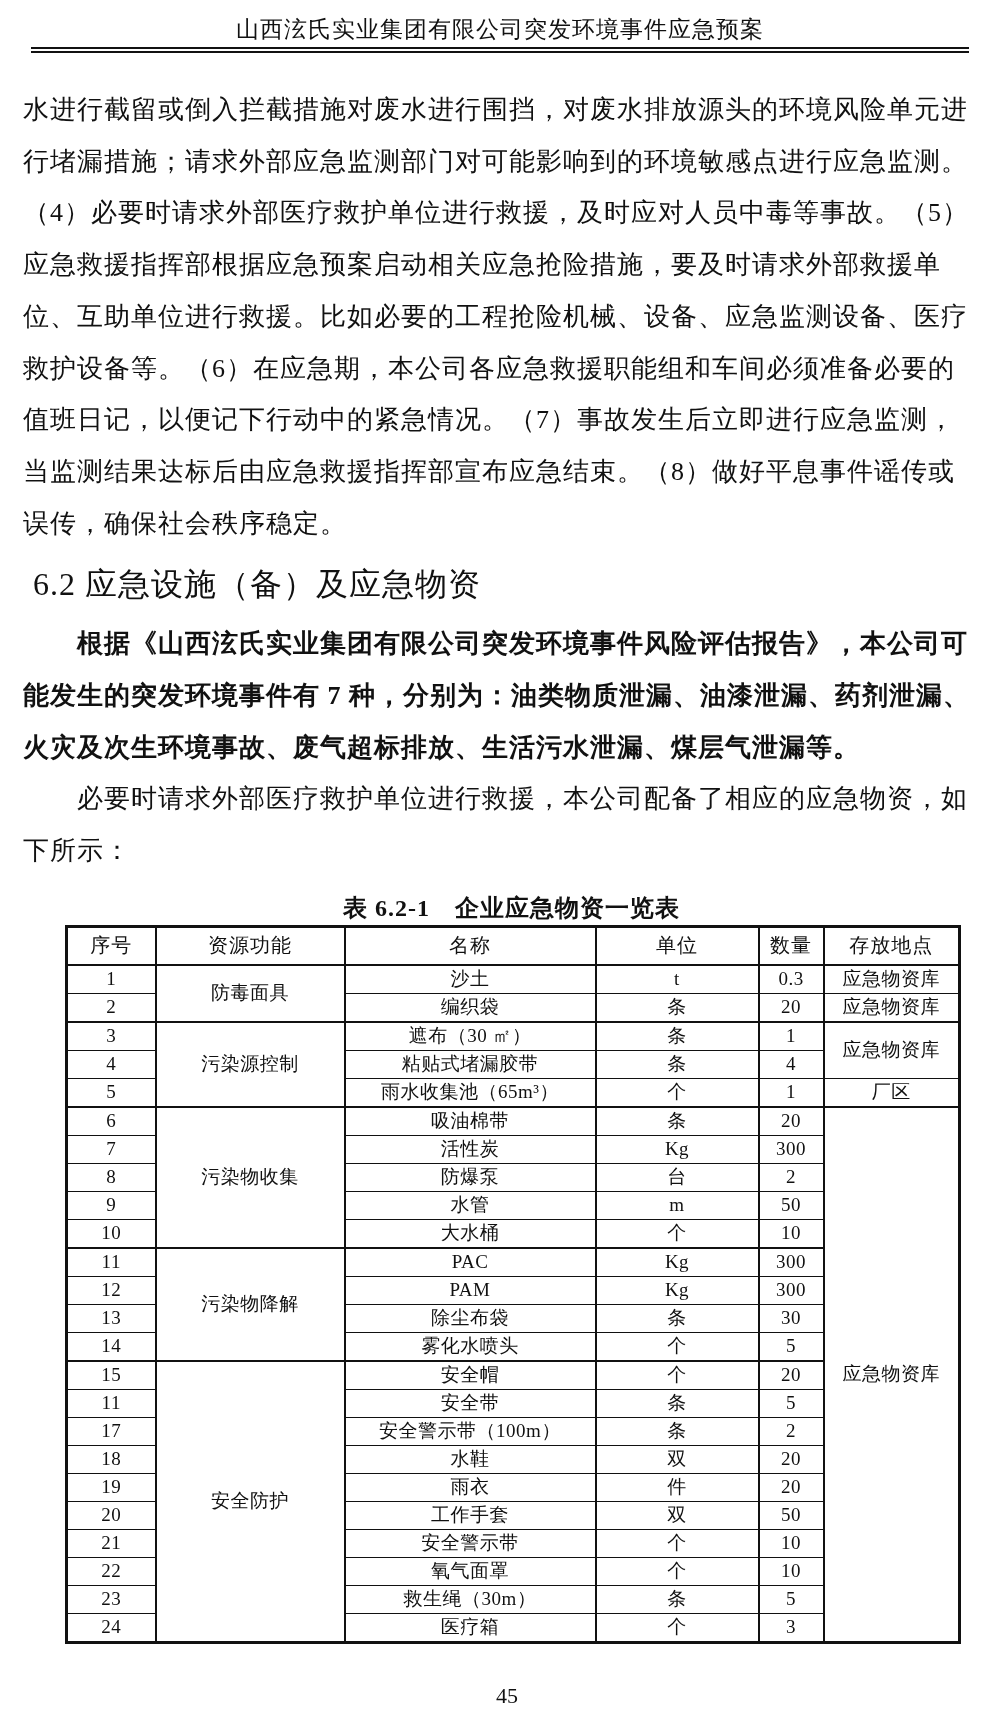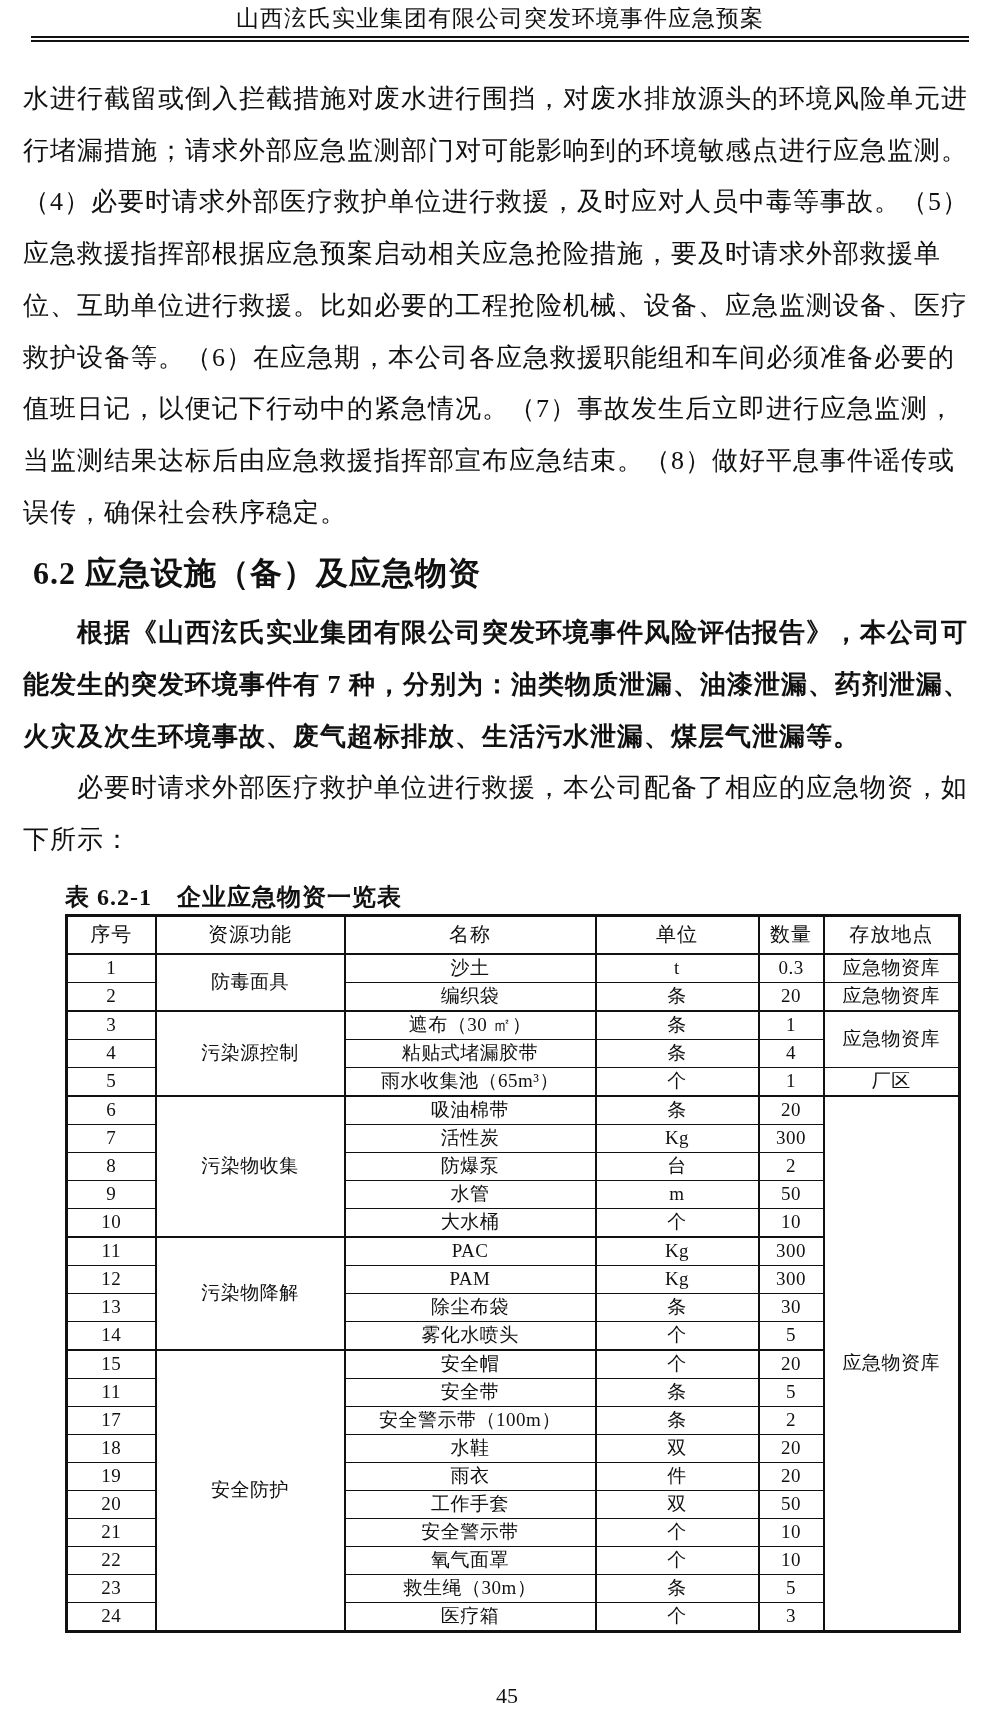--- a/index.html
+++ b/index.html
@@ -6,21 +6,21 @@
   .page{
     position:relative;
     width:1000px;height:1717px;
     margin:0 auto;
     background:#ffffff;
     color:#111;
     font-family:"Liberation Serif","DejaVu Serif",serif;
     overflow:hidden;
   }
   .doc-header{
-    padding-top:5px;
+    padding-top:16px;
     text-align:center;
     font-size:23px;
     line-height:27px;
     letter-spacing:1px;
     white-space:pre;
   }
   .double-rule{
     margin:4px 31px 0 31px;
     height:2px;
     border-top:2.5px solid #111;
@@ -33,28 +33,28 @@
     letter-spacing:1px;
     white-space:pre;
   }
   .para-a{margin-top:31px;}
   .para-b{margin-top:13px;font-weight:bold;}
   .para-c{margin-top:0;}
   .section-heading{
     margin:14px 0 0 33px;
     font-size:32px;
     line-height:42px;
-    font-weight:bold;
+    font-weight:normal;
     letter-spacing:1px;
     white-space:pre;
   }
   .table-title{
     margin:15px 0 0 65px;
     width:893px;
-    text-align:left;
+    text-align:center;
     font-weight:bold;
     font-size:24px;
     line-height:33px;
     letter-spacing:1px;
     white-space:pre;
   }
   table.supplies{
     margin-left:65px;
     width:893px;
     border-collapse:collapse;

